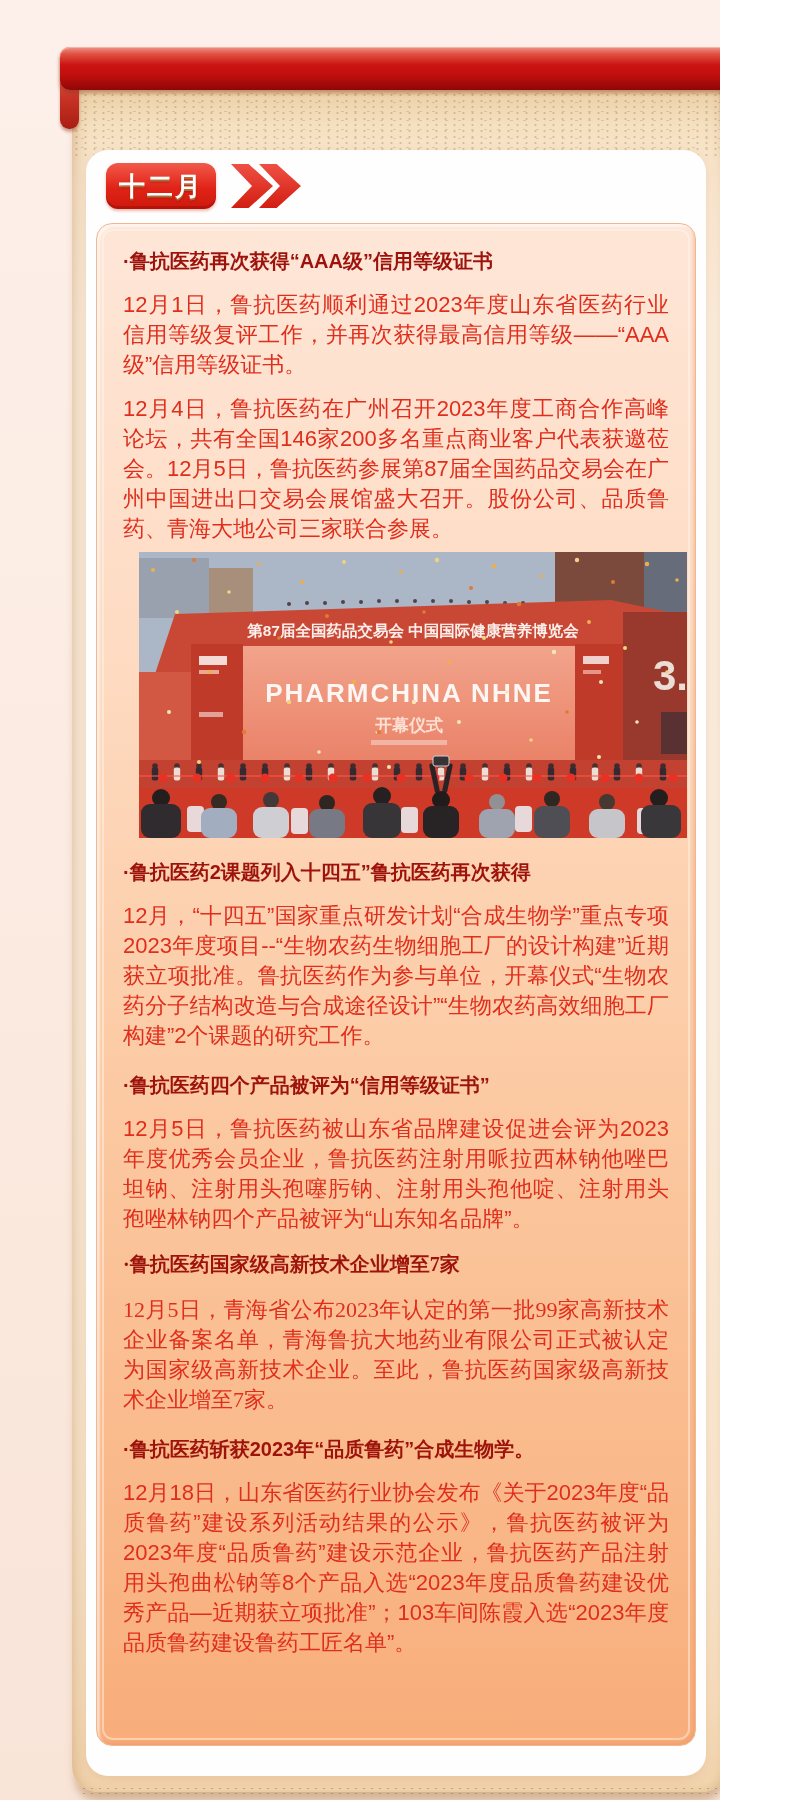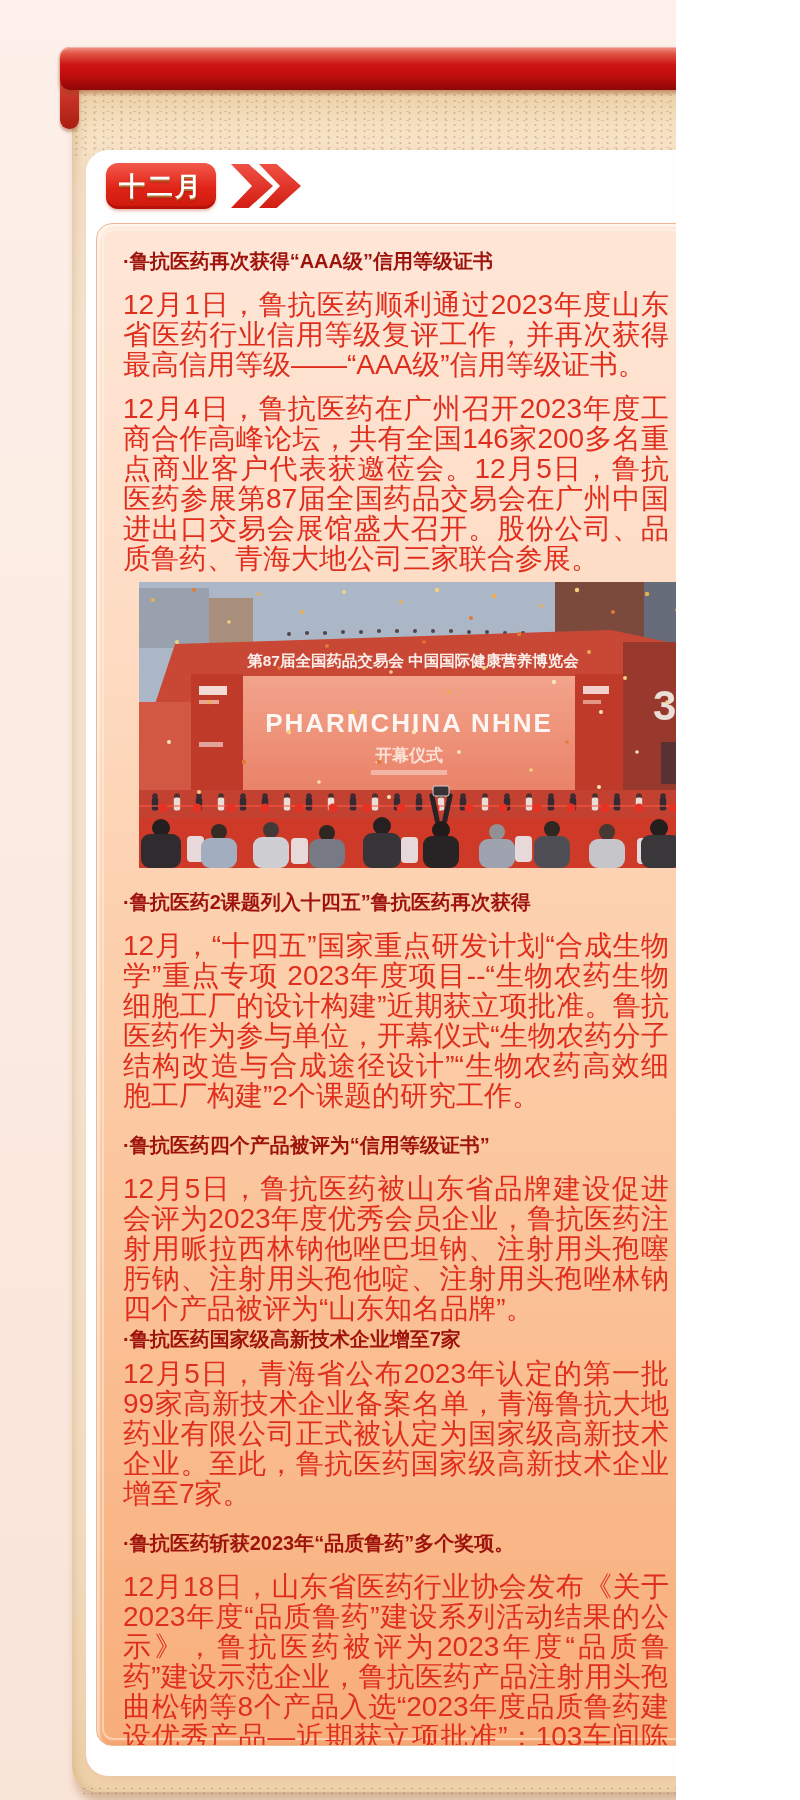--- a/index.html
+++ b/index.html
@@ -1,18 +1,18 @@
 <!DOCTYPE html>
 <html><head>
 <meta charset="utf-8">
 <style>
   html,body{margin:0;padding:0;}
   body{width:800px;height:1800px;font-family:"Liberation Sans",sans-serif;}
   .stage{position:relative;width:676px;height:1800px;overflow:hidden;
-         background:linear-gradient(180deg,#fdf0ea 0%,#fbeae0 55%,#f9e4d8 100%);}
+         background:linear-gradient(180deg,#fdf0ea 0%,#fbeae0 55%,#f9e4d8 100%);padding-left:44px;}
 
   
   .paper{position:absolute;left:72px;top:56px;width:656px;height:1736px;z-index:2;
          border-radius:4px 4px 26px 26px;
          background:linear-gradient(180deg,#d8b487 0px,#e9cda2 26px,#f5e0c0 70px,
                     #fbead4 130px,#fdf0e0 260px,#fdf1e2 55%,#fbe9d1 84%,#f8e0c0 95%,#f3d7b0 100%);
          box-shadow:inset 12px 0 16px -10px rgba(185,135,80,.5),
                     inset -12px 0 16px -10px rgba(185,135,80,.5),
                     0 12px 9px -3px rgba(182,140,92,.55);}
   .paper::before{content:"";position:absolute;left:0;top:30px;width:100%;height:70px;opacity:.5;
@@ -55,24 +55,24 @@
   .news-card{position:absolute;left:10px;top:73px;width:600px;height:1523px;box-sizing:border-box;
          border-radius:16px;border:1px solid #efb893;padding:22px 26px 24px 26px;overflow:hidden;
          background:linear-gradient(180deg,#fee6d7 0%,#fedcc4 26%,#fccda8 52%,#fabd90 76%,#f8ad7a 100%);
          box-shadow:inset 3px 3px 2px rgba(255,255,255,.55),inset -2px -3px 3px rgba(226,140,90,.3);}
   .news-card::before{content:"";position:absolute;inset:5px;border-radius:11px;pointer-events:none;
          border:2px solid rgba(255,248,240,.45);}
 
   .news-heading{position:relative;margin:19px 0 0 0;color:#9d120b;font-size:20px;line-height:30px;
          font-weight:bold;text-align:justify;}
   .news-heading.first{margin-top:0;}
-  .news-heading.tight-h{margin-top:0;}
-  .news-body{position:relative;margin:14px 0 0 0;color:#e02e1d;font-size:28px;line-height:30px;
+  .news-heading.tight-h{margin-top:15px;font-family:Liberation Serif, serif;}
+  .news-body{position:relative;margin:14px 0 0 0;color:#e02e1d;font-size:22px;line-height:30px;
          text-align:justify;}
-  .news-body.tight-b{margin-top:5px;}
+  .news-body.tight-b{margin-top:16px;font-family:Liberation Serif, serif;}
   .photo-wrap{position:relative;margin:8px 0 5px 16px;width:548px;height:286px;}
 </style>
 </head>
 <body>
 
 <div class="stage">
 
   <div class="paper"></div>
   <div class="cap left"></div>
   <div class="cap right"></div>
@@ -299,18 +299,18 @@
 
       <div class="news-heading">·鲁抗医药2课题列入十四五”鲁抗医药再次获得</div>
       <div class="news-body">12月，“十四五”国家重点研发计划“合成生物学”重点专项 2023年度项目--“生物农药生物细胞工厂的设计构建”近期获立项批准。鲁抗医药作为参与单位，开幕仪式“生物农药分子结构改造与合成途径设计”“生物农药高效细胞工厂构建”2个课题的研究工作。</div>
 
       <div class="news-heading">·鲁抗医药四个产品被评为“信用等级证书”</div>
       <div class="news-body">12月5日，鲁抗医药被山东省品牌建设促进会评为2023年度优秀会员企业，鲁抗医药注射用哌拉西林钠他唑巴坦钠、注射用头孢噻肟钠、注射用头孢他啶、注射用头孢唑林钠四个产品被评为“山东知名品牌”。</div>
 
       <div class="news-heading tight-h">·鲁抗医药国家级高新技术企业增至7家</div>
       <div class="news-body tight-b">12月5日，青海省公布2023年认定的第一批99家高新技术企业备案名单，青海鲁抗大地药业有限公司正式被认定为国家级高新技术企业。至此，鲁抗医药国家级高新技术企业增至7家。</div>
 
-      <div class="news-heading">·鲁抗医药斩获2023年“品质鲁药”多个奖项。</div>
+      <div class="news-heading">·鲁抗医药斩获2023年“品质鲁药”合成生物学。</div>
       <div class="news-body">12月18日，山东省医药行业协会发布《关于2023年度“品质鲁药”建设系列活动结果的公示》，鲁抗医药被评为2023年度“品质鲁药”建设示范企业，鲁抗医药产品注射用头孢曲松钠等8个产品入选“2023年度品质鲁药建设优秀产品—近期获立项批准”；103车间陈霞入选“2023年度品质鲁药建设鲁药工匠名单”。</div>
 
     </div>
   </div>
 </div>
 
 </body></html>

